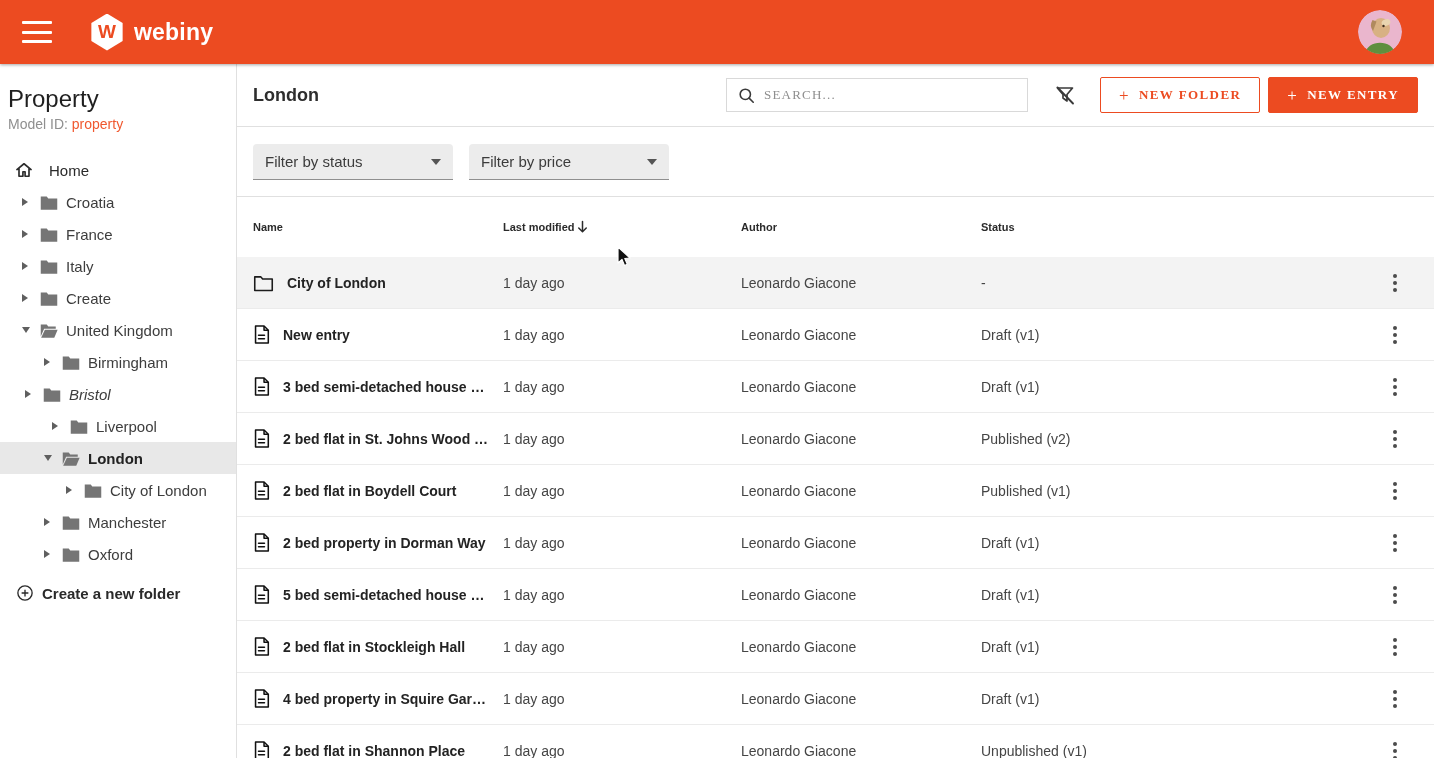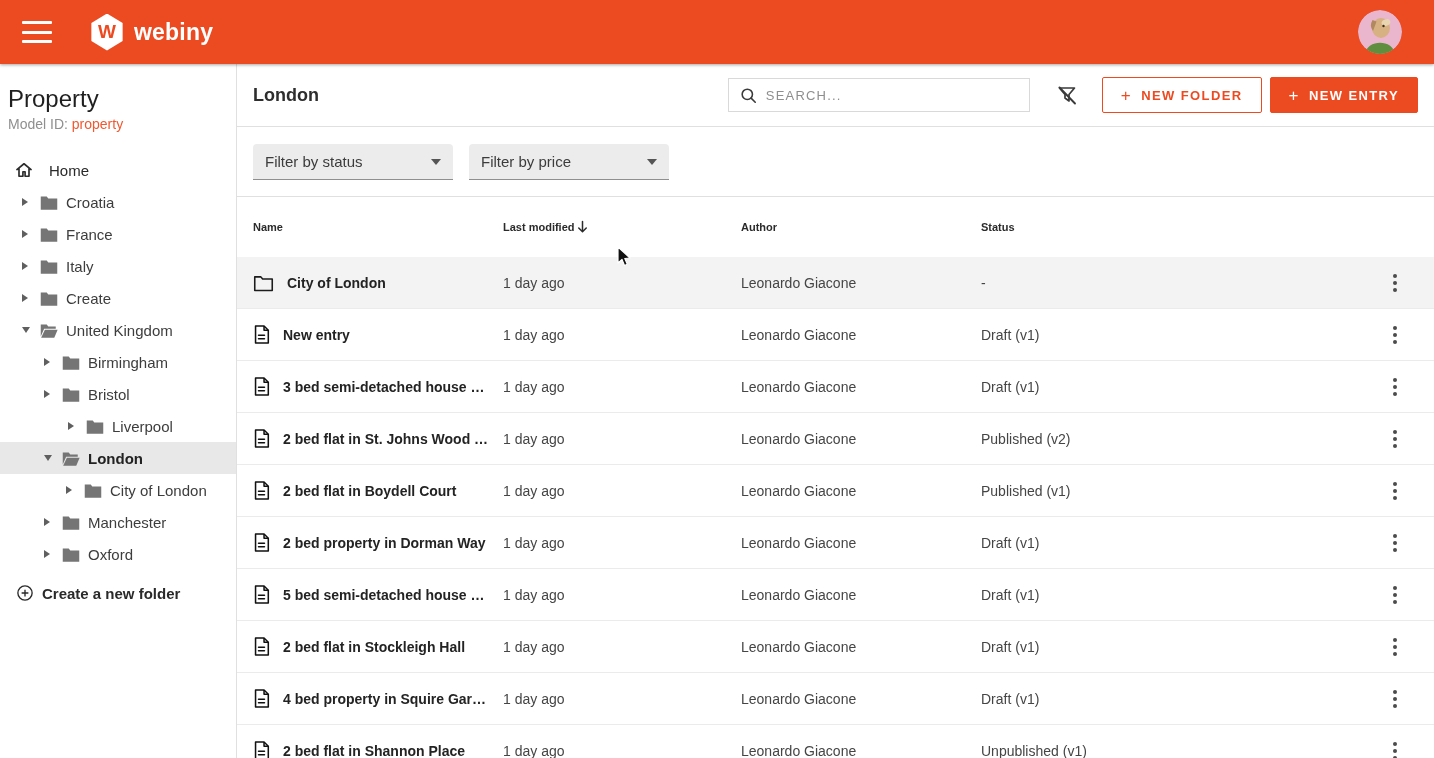--- a/index.html
+++ b/index.html
@@ -42,21 +42,21 @@
     border-right:4px solid transparent;border-top:6px solid #5f5f5f; }
   .tree-ico { width:18px; height:16px; margin-right:8px; display:flex; align-items:center; }
   .create-folder { margin-top:8px; height:30px; display:flex; align-items:center;
     gap:8px; padding-left:16px; font-size:15px; font-weight:600; color:#2a2a2a; cursor:pointer; }
 
   
   .main { position:absolute; left:237px; top:64px; right:0; bottom:0; overflow:hidden; }
   .toolbar { height:63px; border-bottom:1px solid #e0e0e0; display:flex;
     align-items:center; padding:0 16px; }
   .page-title { font-size:18px; font-weight:600; color:#2e2e2e; }
-  .toolbar-right { margin-left:auto; display:flex; align-items:center; }
+  .toolbar-right { margin-left:auto; display:flex; align-items:center;font-family:Liberation Serif, serif; }
   .searchbox { width:302px; height:34px; border:1px solid #d9d9d9; background:#fff;
     display:flex; align-items:center; padding:0 10px; gap:8px; }
   .searchbox input { border:none; outline:none; flex:1; font-size:13px;
     letter-spacing:1px; color:#333; font-family:inherit; background:transparent; }
   .searchbox input::placeholder { color:#8e8e8e; letter-spacing:1.2px; }
   .funnel-btn { margin:0 22px 0 24px; width:26px; height:26px; cursor:pointer;
     display:flex; align-items:center; justify-content:center; }
   .btn { height:36px; display:flex; align-items:center; gap:9px; padding:0 18px;
     font-size:13px; font-weight:600; letter-spacing:1.4px; border-radius:2px;
     cursor:pointer; font-family:inherit; }
@@ -190,32 +190,32 @@
           <span class="chev right">
             <i></i>
           </span>
           <span class="tree-ico">
             <svg width="18" height="15" viewBox="0 0 24 20">
               <path d="M1 2 h8 l2 2.5 h12 v15 H1 Z" fill="#757575"></path>
             </svg>
           </span>
           <span class="tree-label">Birmingham</span>
         </div>
-        <div class="tree-row" style="padding-left: 44px;">
+        <div class="tree-row" style="padding-left: 25px; font-style: italic;">
           <span class="chev right">
             <i></i>
           </span>
           <span class="tree-ico">
             <svg width="18" height="15" viewBox="0 0 24 20">
               <path d="M1 2 h8 l2 2.5 h12 v15 H1 Z" fill="#757575"></path>
             </svg>
           </span>
           <span class="tree-label">Bristol</span>
         </div>
-        <div class="tree-row" style="padding-left: 68px;">
+        <div class="tree-row" style="padding-left: 52px;">
           <span class="chev right">
             <i></i>
           </span>
           <span class="tree-ico">
             <svg width="18" height="15" viewBox="0 0 24 20">
               <path d="M1 2 h8 l2 2.5 h12 v15 H1 Z" fill="#757575"></path>
             </svg>
           </span>
           <span class="tree-label">Liverpool</span>
         </div>

